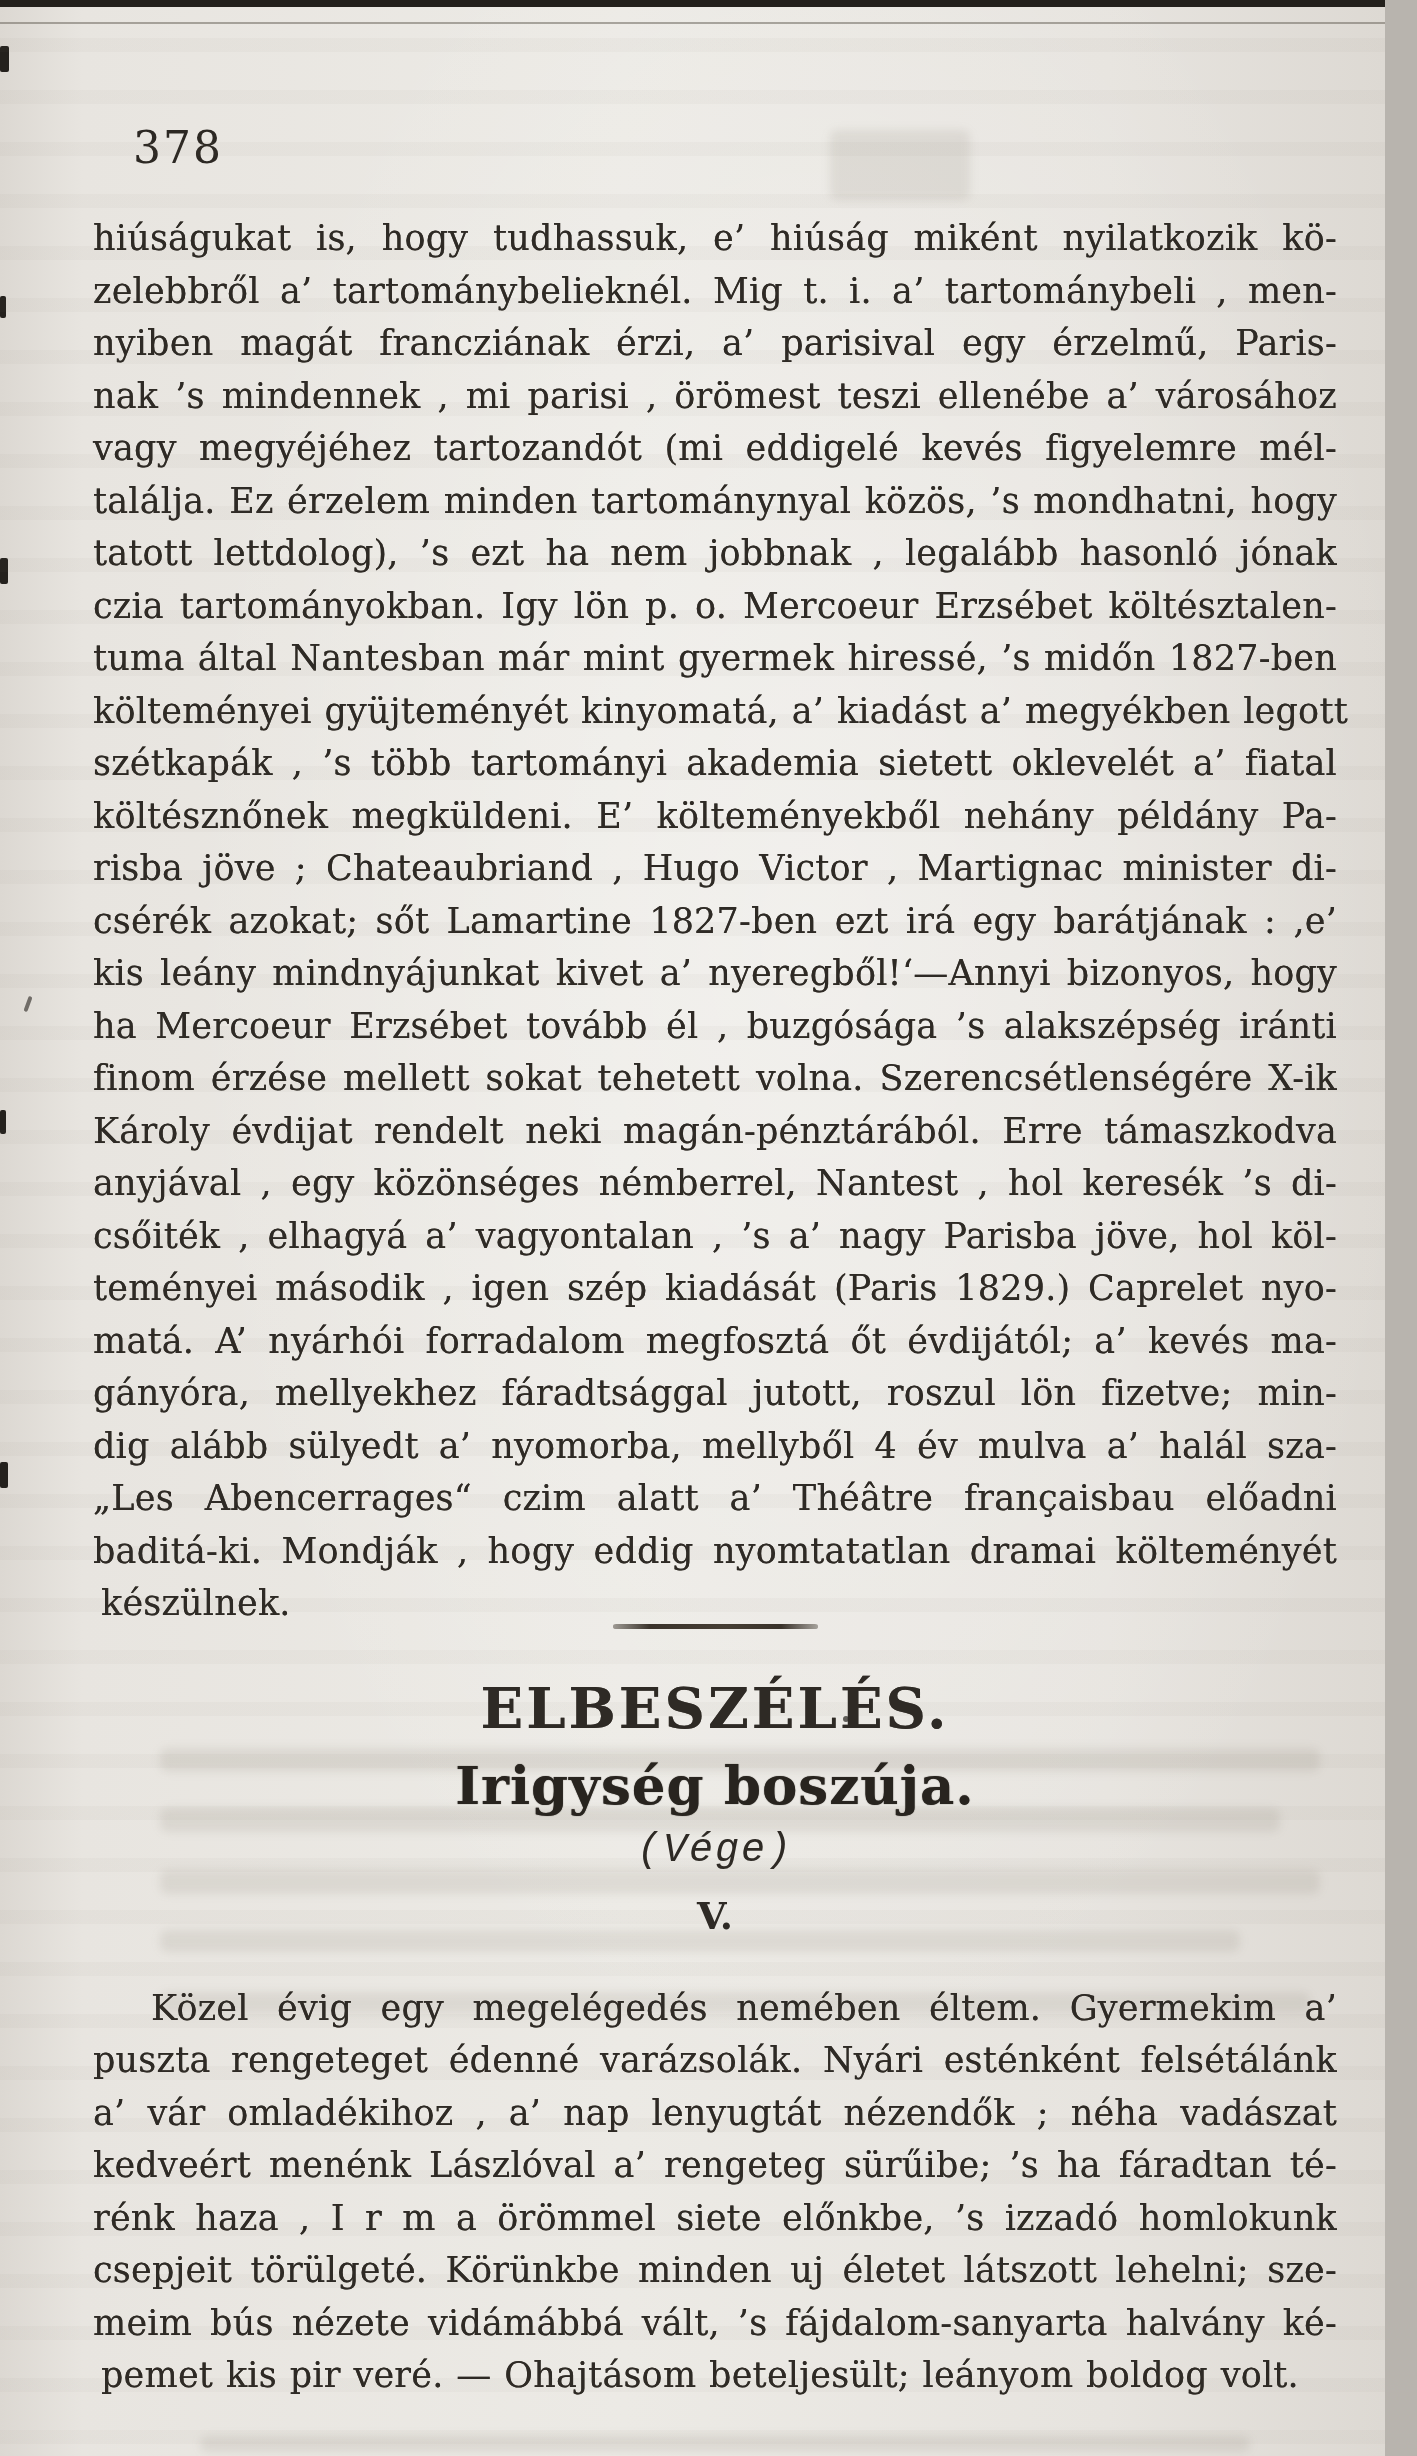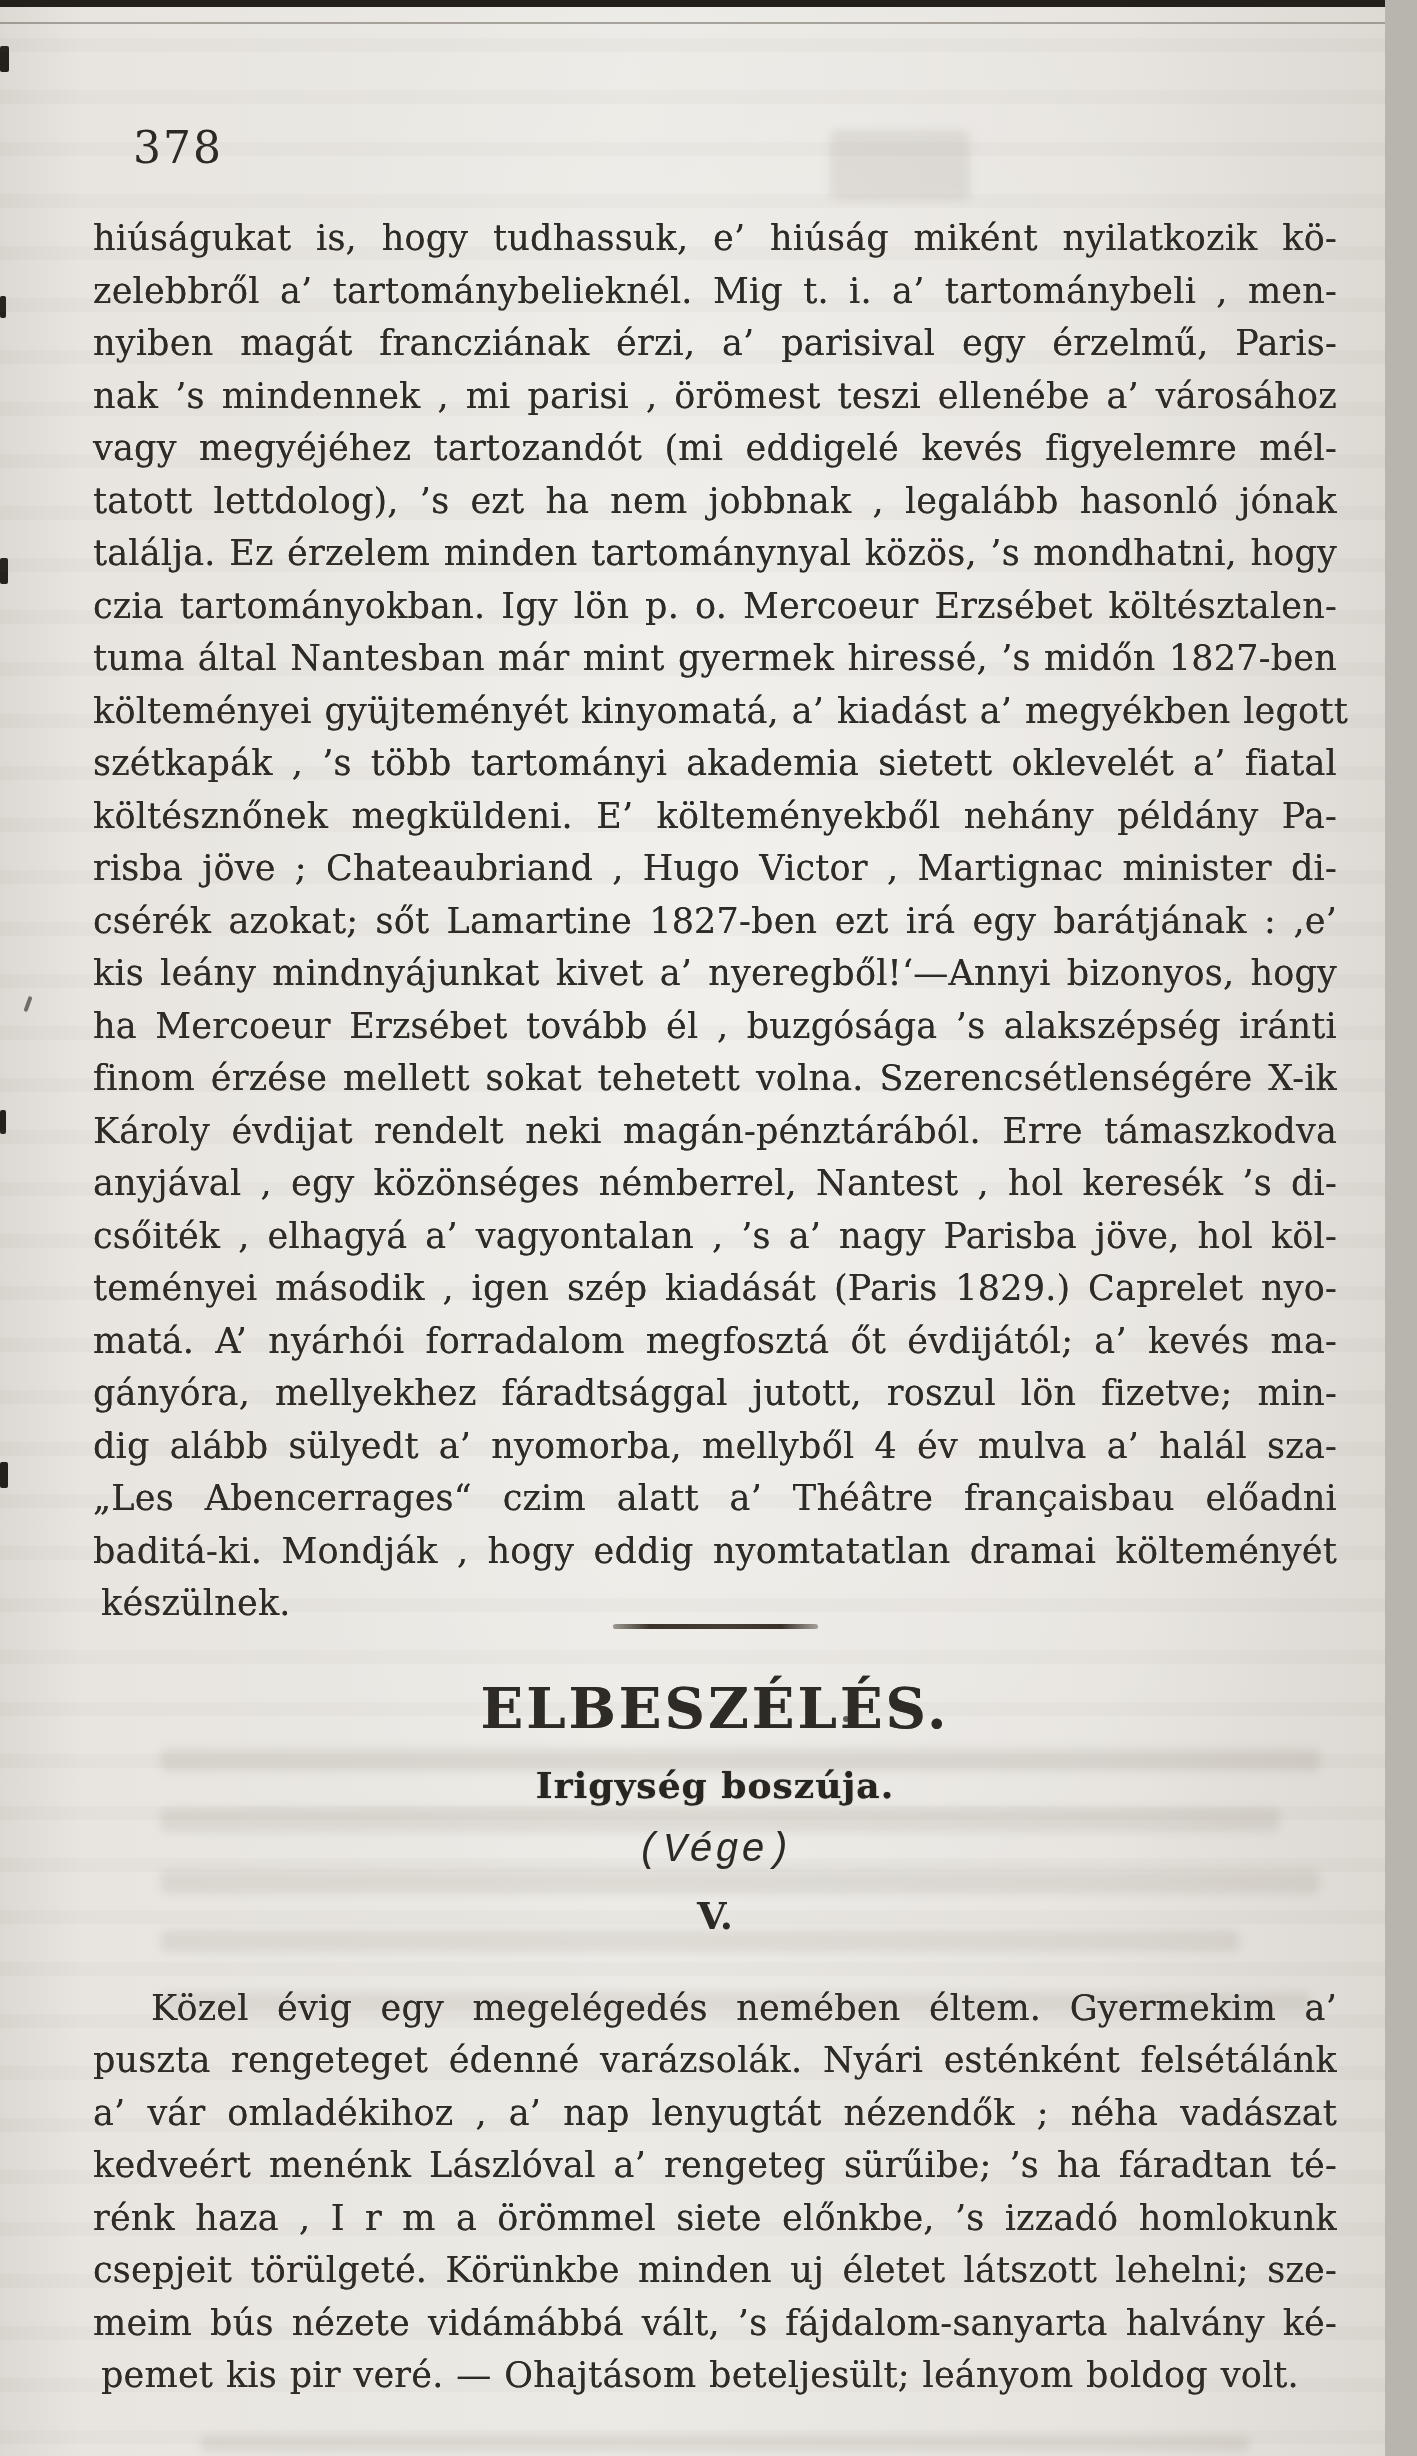--- a/index.html
+++ b/index.html
@@ -48,21 +48,21 @@
     background:linear-gradient(90deg, rgba(60,53,44,0.45) 0%, #3a332b 18%, #463e34 55%, #39322a 82%, rgba(60,53,44,0.4) 100%);
     border-radius:3px/2px;
   }
   .rubric{
     margin:56px 0 0 0;text-align:center;
     font-size:56px;line-height:46px;font-weight:bold;letter-spacing:3px;
     text-shadow:0 0 0.6px rgba(42,36,28,0.7);
   }
   .title{
     margin:26px 0 0 0;text-align:center;
-    font-size:36px;line-height:56px;font-weight:bold;letter-spacing:1px;
+    font-size:53px;line-height:56px;font-weight:bold;letter-spacing:1px;
     color:#28241f;text-shadow:0 0 1px rgba(35,30,24,0.8);
   }
   .subtitle{
     margin:16px 0 0 0;text-align:center;
     font-style:italic;font-size:40px;line-height:44px;letter-spacing:2px;font-family:Liberation Mono, monospace;
   }
   .chapter{
     margin:22px 0 0 0;text-align:center;
     font-size:38px;line-height:42px;font-weight:bold;
   }
@@ -94,22 +94,22 @@
   <div class="page-number">378</div>
 
   <main class="text-block">
 
     <section class="para">
         <div class="line">hiúságukat is, hogy tudhassuk, e’ hiúság miként nyilatkozik kö-</div>
         <div class="line">zelebbről a’ tartománybelieknél. Mig t. i. a’ tartománybeli , men-</div>
         <div class="line">nyiben magát francziának érzi, a’ parisival egy érzelmű, Paris-</div>
         <div class="line">nak ’s mindennek , mi parisi , örömest teszi ellenébe a’ városához</div>
         <div class="line">vagy megyéjéhez tartozandót (mi eddigelé kevés figyelemre mél-</div>
+        <div class="line">találja. Ez érzelem minden tartománynyal közös, ’s mondhatni, hogy</div>
         <div class="line">tatott lettdolog), ’s ezt ha nem jobbnak , legalább hasonló jónak</div>
-        <div class="line">találja. Ez érzelem minden tartománynyal közös, ’s mondhatni, hogy</div>
         <div class="line">czia tartományokban. Igy lön p. o. Mercoeur Erzsébet költésztalen-</div>
         <div class="line">tuma által Nantesban már mint gyermek hiressé, ’s midőn 1827-ben</div>
         <div class="line">költeményei gyüjteményét kinyomatá, a’ kiadást a’ megyékben legott</div>
         <div class="line">szétkapák , ’s több tartományi akademia sietett oklevelét a’ fiatal</div>
         <div class="line">költésznőnek megküldeni. E’ költeményekből nehány példány Pa-</div>
         <div class="line">risba jöve ; Chateaubriand , Hugo Victor , Martignac minister di-</div>
         <div class="line">csérék azokat; sőt Lamartine 1827-ben ezt irá egy barátjának : ,e’</div>
         <div class="line">kis leány mindnyájunkat kivet a’ nyeregből!‘—Annyi bizonyos, hogy</div>
         <div class="line">ha Mercoeur Erzsébet tovább él , buzgósága ’s alakszépség iránti</div>
         <div class="line">finom érzése mellett sokat tehetett volna. Szerencsétlenségére X-ik</div>

